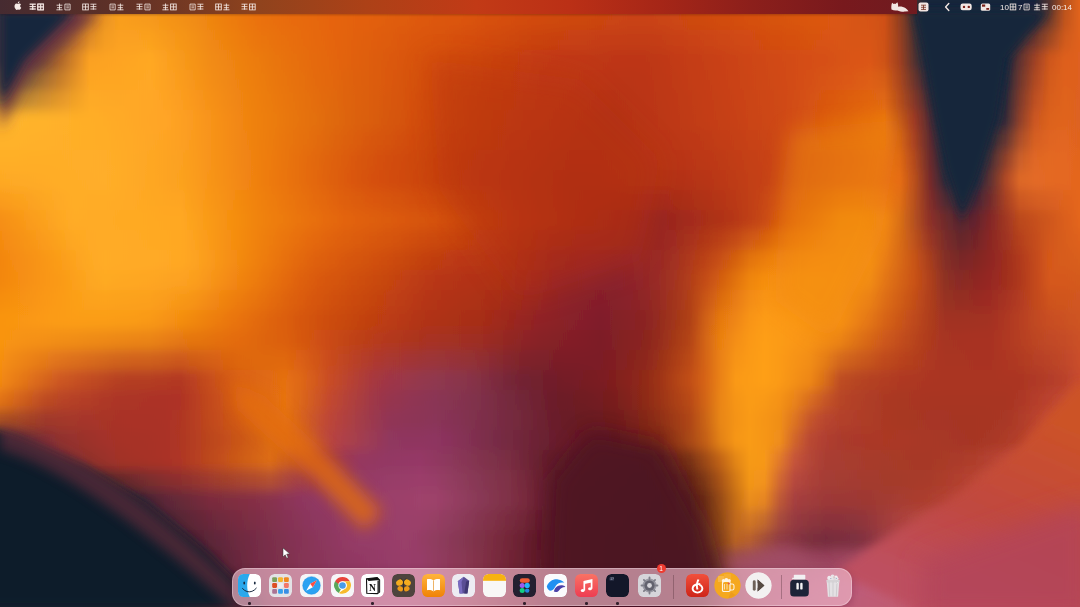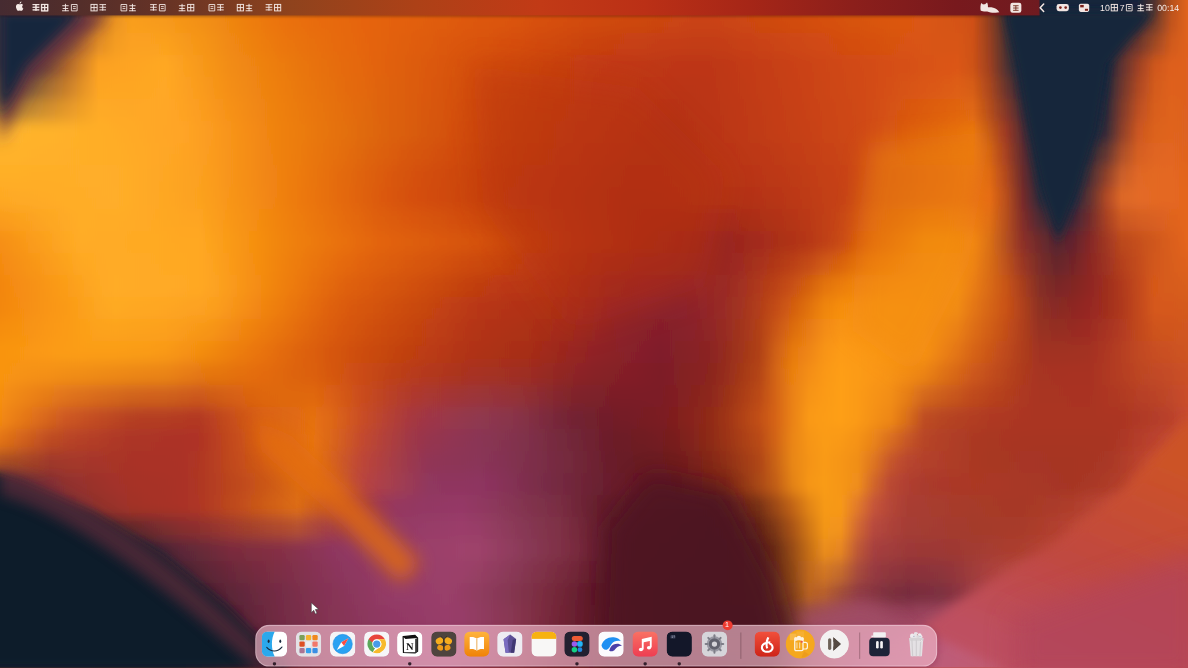--- a/index.html
+++ b/index.html
@@ -1,20 +1,20 @@
 <!DOCTYPE html>
 <html><head>
 <meta charset="utf-8">
 <style>
   html,body{margin:0;padding:0;width:1080px;height:607px;overflow:hidden;background:#c2411a;}
   body{font-family:"Liberation Sans", sans-serif;position:relative;}
   #wall{position:absolute;left:0;top:0;width:1080px;height:607px;}
   #menubar{position:absolute;left:0;top:0;width:917px;height:14px;
     background:linear-gradient(90deg,#462b31 0%,#502d2b 6%,#643226 15%,#8f431d 28%,#ad4117 40%,#c23a16 52%,#bb3016 62%,#a62617 72%,#8c1f1b 82%,#78191d 92%,#6f1b20 100%);
-    color:#f3e6e2;font-size:7.5px;z-index:5;box-shadow:0 1px 2px rgba(40,10,10,0.28);padding-left:28px;}
+    color:#f3e6e2;font-size:7.5px;z-index:5;box-shadow:0 1px 2px rgba(40,10,10,0.28);}
   #dock{position:absolute;left:232px;top:568px;width:618px;height:36px;border-radius:13px;
     background:rgba(243,191,207,0.63);backdrop-filter:blur(18px) saturate(112%);border:0.5px solid rgba(255,240,245,0.35);box-shadow:0 2px 7px rgba(60,10,30,0.22);z-index:5;}
   .ic{position:absolute;top:5px;width:23px;height:23px;border-radius:5.2px;overflow:hidden;}
   .dot{position:absolute;top:33px;width:2.5px;height:2.5px;border-radius:50%;background:#33202c;}
   .sep{position:absolute;top:6px;width:1px;height:24px;background:rgba(80,45,55,0.35);}
 </style>
 </head>
 <body>
 <svg id="wall" viewBox="0 0 1080 607" preserveAspectRatio="none">
   <defs>

